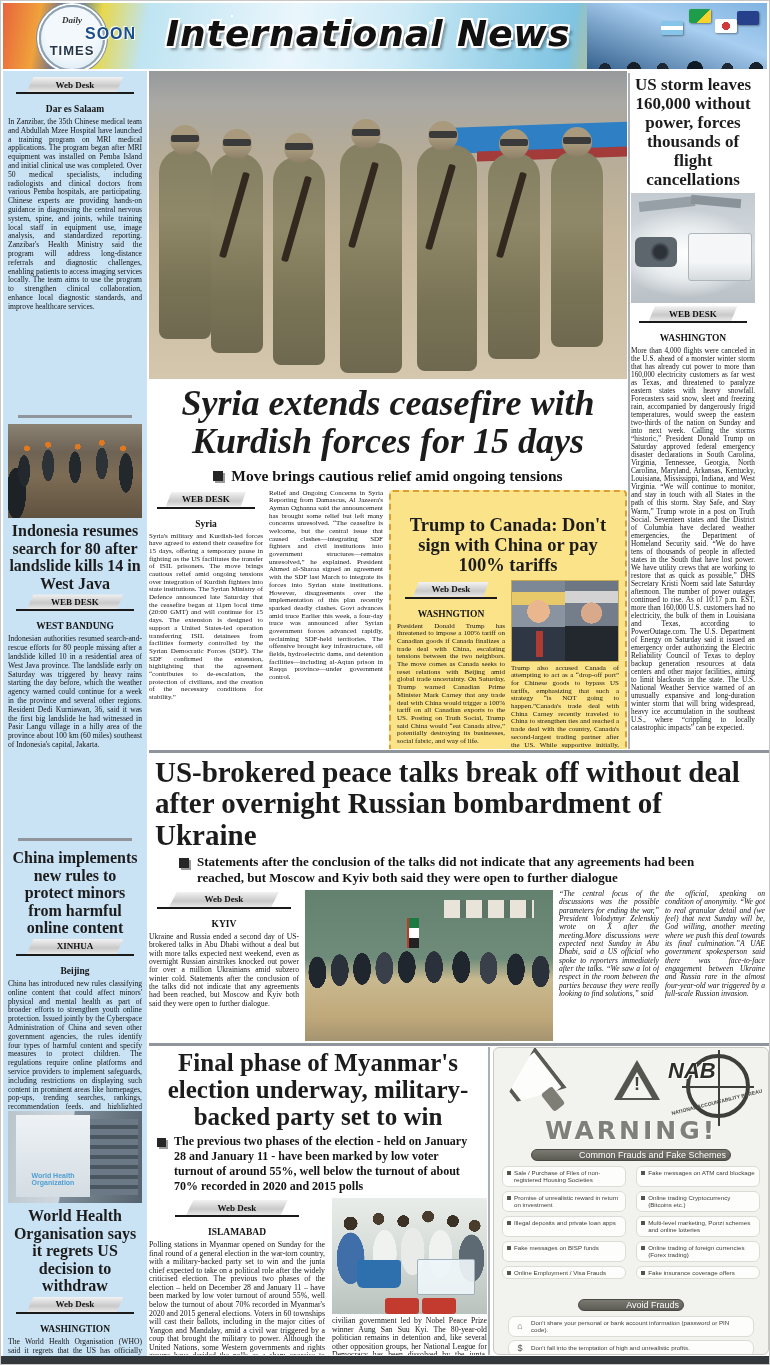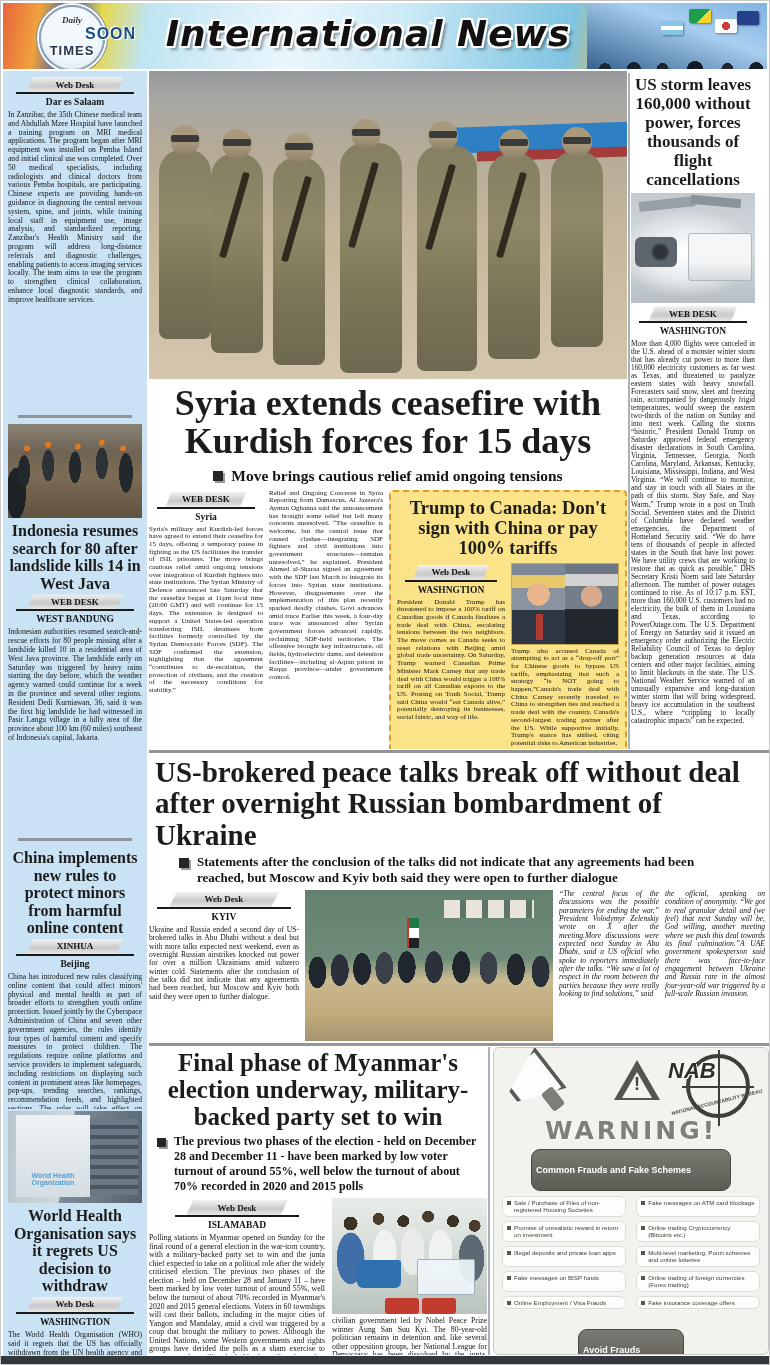--- a/index.html
+++ b/index.html
@@ -40,21 +40,21 @@
   .flag{position:absolute;width:22px;height:14px;border-radius:2px;box-shadow:1px 1px 2px rgba(0,0,0,.4);}
   .flag.br{right:56px;top:6px;background:linear-gradient(135deg,#1e9e4a 60%,#f6d32a 60%);}
   .flag.jp{right:30px;top:16px;background:radial-gradient(circle 4px at 50% 50%,#d03a3a 98%,#fff 0);}
   .flag.au{right:8px;top:8px;background:#27408b;}
   .flag.ar{right:84px;top:18px;background:linear-gradient(180deg,#86c5e8 33%,#fff 33% 66%,#86c5e8 66%);}
   
   .badge-wrap{border-bottom:2px solid #1a1a1a;margin:2px 8px 0;}
   .badge{margin:0 auto;width:82%;clip-path:polygon(7% 0,100% 0,93% 100%,0 100%);
          background:linear-gradient(180deg,#f2f2f2,#c9c9c9 60%,#e8e8e8);
          font-weight:bold;font-size:9px;text-align:center;padding:2.5px 0;color:#111;}
-  .dateline{font-weight:bold;font-size:9.5px;text-align:center;margin:3px 0 4px;}
+  .dateline{font-weight:bold;font-size:9.5px;text-align:center;margin:10px 0 4px;}
   .body{font-size:7.6px;line-height:1.16;text-align:justify;margin:0;}
   .small-body{font-size:7px;line-height:1.1;text-align:justify;margin:0;}
   h1,h2{margin:0;font-weight:bold;color:#1c1c1c;}
   .sq{display:inline-block;width:10px;height:10px;background:#262626;
       box-shadow:2px 2px 0 #9a9a9a;margin-right:8px;flex:none;margin-top:4px;}
   .vline{position:absolute;width:2px;background:#aab0b5;}
   .hline{position:absolute;height:3px;background:#8f959a;}
   .bottom-bar{position:absolute;left:0;bottom:0;width:100%;height:8px;background:#33383d;}
   
   .left-col{position:absolute;left:2px;top:70px;width:144px;height:1287px;
@@ -92,27 +92,27 @@
   .photo-soldiers{height:308px;
     background:linear-gradient(180deg,#97999b 0%,#a9a8a4 10%,#b5ab97 26%,#c7b89d 55%,#d4c7ad 100%);}
   .tarp{position:absolute;top:54px;right:0;width:190px;height:26px;background:#2f7fc4;transform:skewY(-2deg);}
   .tarp2{position:absolute;top:78px;right:0;width:150px;height:10px;background:#a33b3b;transform:skewY(-2deg);}
   .sol{position:absolute;bottom:10px;width:52px;background:linear-gradient(180deg,#857f63 0%,#8f8969 35%,#7a7456 70%,#6e6850 100%);
        border-radius:24px 24px 8px 8px;}
   .sol::before{content:"";position:absolute;top:-24px;left:11px;width:30px;height:30px;border-radius:50%;
        background:linear-gradient(180deg,#a99a7d 55%,#8d8068 100%);}
   .sol::after{content:"";position:absolute;top:-14px;left:12px;width:28px;height:7px;background:#3a3a3a;border-radius:2px;}
   .sol .gun{position:absolute;left:20px;top:18px;width:7px;height:88px;background:#33291f;transform:rotate(16deg);border-radius:2px;}
-  .headline-xl{font-size:36px;line-height:1.05;text-align:center;margin:6px 4px 6px;}
+  .headline-xl{font-size:36px;line-height:1.05;text-align:center;margin:6px 4px 6px;font-style:italic;}
   .subhead{display:flex;justify-content:center;font-weight:bold;font-size:15.5px;margin:4px 10px 2px;}
   .syria-cols{display:flex;gap:6px;margin-top:5px;height:286px;overflow:hidden;}
   .syria-col{width:114px;flex:none;overflow:hidden;}
   
   .trump-box{flex:1;background:#fbe38a;border:2px dashed #de9e2e;border-radius:4px;
-             padding:4px 6px;box-sizing:border-box;overflow:hidden;}
+             padding:21px 6px;box-sizing:border-box;overflow:hidden;}
   .trump-box h2{font-size:18.5px;line-height:1.1;text-align:center;margin:2px 0 4px;}
   .tb-cols{display:flex;gap:6px;}
   .tb-col{width:50%;overflow:hidden;}
   .photo-leaders{height:80px;margin-bottom:3px;display:flex;border:1px solid #c9a94f;}
   .leader{flex:1;position:relative;}
   .leader.trump{background:radial-gradient(circle 16px at 50% 38%,#e9b68d 70%,transparent 71%),
       linear-gradient(180deg,#7d8896 0 14%,#e8c96a 14% 30%,#8a94a0 30% 58%,#2e3743 58% 100%);}
   .leader.trump::after{content:"";position:absolute;left:46%;bottom:4px;width:7px;height:26px;background:#b03a34;}
   .leader.carney{background:radial-gradient(circle 15px at 50% 40%,#d9a98b 70%,transparent 71%),
       linear-gradient(180deg,#6d7683 0 12%,#d3d3d3 12% 28%,#747d8a 28% 56%,#23272e 56% 100%);}
@@ -202,21 +202,21 @@
   .nab-ring{position:absolute;right:10px;top:2px;width:56px;height:56px;border:4px solid #3f3f3a;border-radius:50%;}
   .nab-ring::before{content:"";position:absolute;left:50%;top:-8px;width:2px;height:76px;background:#3f3f3a;}
   .nab-ring::after{content:"";position:absolute;top:50%;left:-8px;height:2px;width:72px;background:#3f3f3a;}
   .nab-word{position:absolute;left:0;top:6px;font:bold italic 22px "Liberation Sans",sans-serif;color:#2e2e29;
       text-shadow:-1px -1px 0 #fff,1px 1px 0 #fff;}
   .nab-sub{position:absolute;left:2px;top:46px;width:100px;font:bold 5px "Liberation Sans",sans-serif;
       color:#4a4a44;transform:rotate(-14deg);}
   .nab-warning{text-align:center;font:bold 25px "DejaVu Sans",sans-serif;color:#80807a;
       letter-spacing:3px;text-shadow:1px 1px 0 #fff;margin:0 0 4px;}
   .nab-pill{margin:0 auto 5px;background:linear-gradient(180deg,#7a7a72,#5c5c55);color:#fff;
-      font-weight:bold;font-size:9px;text-align:left;border-radius:9px;padding:15px 4px;
+      font-weight:normal;font-size:9px;text-align:right;border-radius:9px;padding:0 4px;
       border:1px solid #494942;}
   .pill-frauds{width:190px;} .pill-avoid{width:96px;margin-top:20px;}
   .fraud-grid{display:flex;flex-wrap:wrap;gap:4px;justify-content:space-between;}
   .fraud-item{width:48%;box-sizing:border-box;background:#fdfdfb;border:1px solid #dcdcd6;
       border-radius:6px;padding:2px 4px;font-size:6.2px;line-height:1.2;display:flex;gap:3px;}
   .fraud-item .b{flex:none;width:4px;height:4px;background:#55554f;margin-top:2px;}
   .avoid-item{background:#fdfdfb;border:1px solid #dcdcd6;border-radius:7px;padding:2px 5px;
       font-size:6.2px;line-height:1.2;margin:3px 6px;display:flex;gap:5px;align-items:center;}
   .avoid-icon{flex:none;font-size:9px;color:#55554f;width:12px;text-align:center;}
 </style>
@@ -386,21 +386,21 @@
     </div>
   </section>
 
   <div class="hline" style="left:148px;top:1042px;width:620px"></div>
   <div class="vline" style="left:487px;top:1046px;height:308px"></div>
 
   <section class="myanmar">
     <h1>Final phase of Myanmar's election underway, military-backed party set to win</h1>
     <div class="subhead">
       <span class="sq" style="width:9px;height:9px"></span>
-      <span>The previous two phases of the election - held on December 28 and December 11 - have been marked by low voter turnout of around 55%, well below the turnout of about 70% recorded in 2020 and 2015 polls</span>
+      <span>The previous two phases of the election - held on January 28 and January 11 - have been marked by low voter turnout of around 55%, well below the turnout of about 70% recorded in 2020 and 2015 polls</span>
     </div>
     <div class="my-cols">
       <div class="my-col1">
         <div class="badge-wrap" style="margin:2px 26px 0">
             <div class="badge">Web Desk</div>
           </div>
         <div class="dateline">ISLAMABAD</div>
         <p class="small-body" style="font-size:7.8px">Polling stations in Myanmar opened on Sunday for the final round of a general election in the war-torn country, with a military-backed party set to win and the junta chief expected to take on a political role after the widely criticised election. The previous two phases of the election – held on December 28 and January 11 – have been marked by low voter turnout of around 55%, well below the turnout of about 70% recorded in Myanmar's 2020 and 2015 general elections. Voters in 60 townships will cast their ballots, including in the major cities of Yangon and Mandalay, amid a civil war triggered by a coup that brought the military to power. Although the United Nations, some Western governments and rights groups have derided the polls as a sham exercise to perpetuate the military's hold, the ruling junta has vowed it will transfer power to a new government, likely in April. The military took control of the impoverished Southeast Asian nation in a dawn coup on February 1, 2021, ousting an elected</p>
       </div>
       <div class="my-col2">

